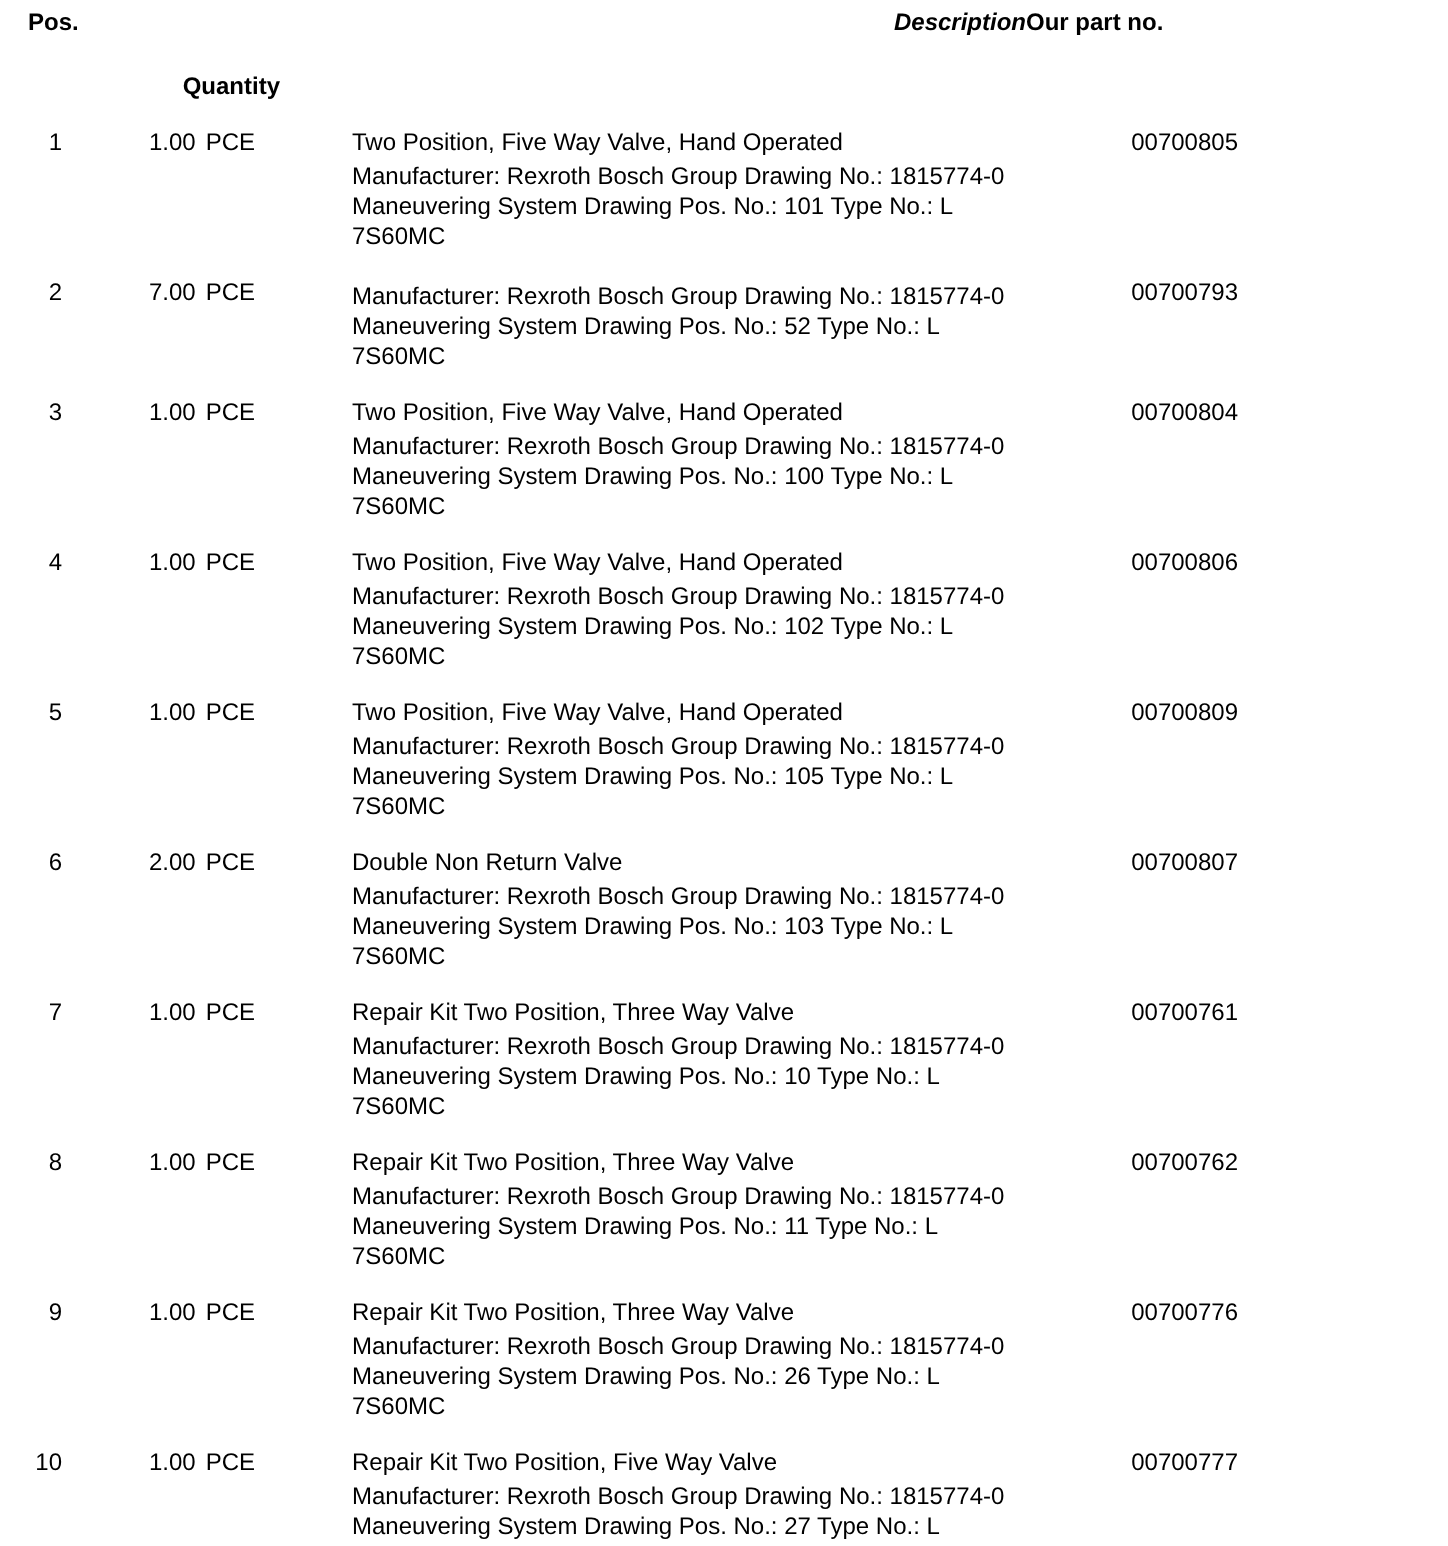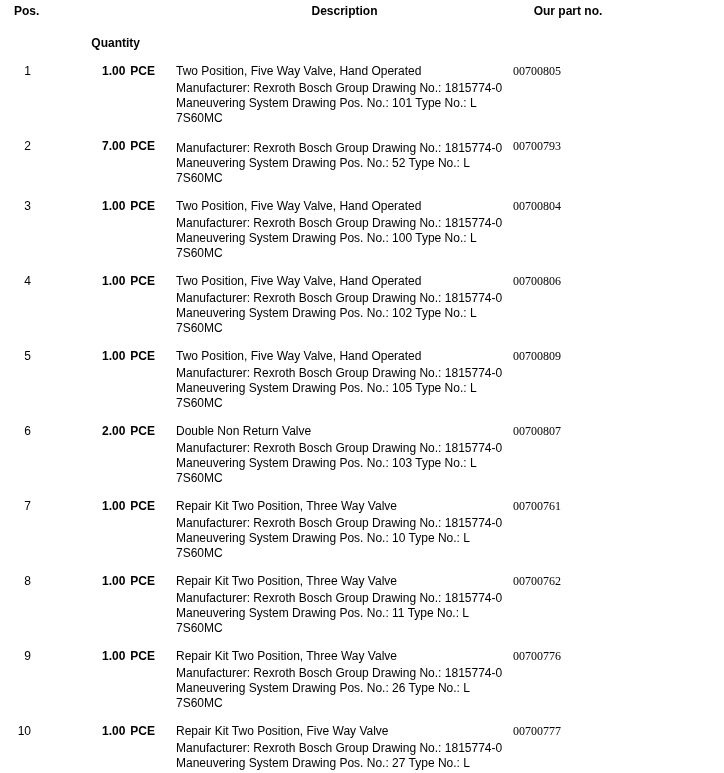--- a/index.html
+++ b/index.html
@@ -23,30 +23,30 @@
     display: grid;
     grid-template-columns: 47px 108px 1fr 115px;
     align-items: start;
   }
   .header-row {
     margin-top: 4px;
     font-weight: bold;
   }
   .h-pos   { padding-left: 14px; text-align: left; }
   .h-qty   { text-align: right; padding-right: 15px; margin-top: 32px; }
-  .h-desc  { padding-left: 21px; text-align: center; }
-  .h-part  { text-align: center; padding-right: 5px; }
+  .h-desc  { padding-left: 21px; text-align: right; font-style: italic; }
+  .h-part  { text-align: left; padding-right: 5px; }
 
   .item-row { margin-top: 13px; }
 
   .c-pos  { text-align: right; padding-right: 16px; }
-  .c-qty  { text-align: right; white-space: nowrap; font-weight: bold; }
+  .c-qty  { text-align: center; white-space: nowrap; }
   .c-qty .unit { display: inline-block; margin-left: 5px; }
   .c-desc { padding-left: 21px; }
-  .c-part { padding-right: 9px; font-family: Liberation Serif, serif; }
+  .c-part { text-align: right; padding-right: 9px; }
 
   .desc-title { line-height: 15px; }
   .desc-detail {
     margin-top: 2px;
     white-space: pre-line;
     line-height: 15px;
   }
 </style>
 </head>
 <body>

